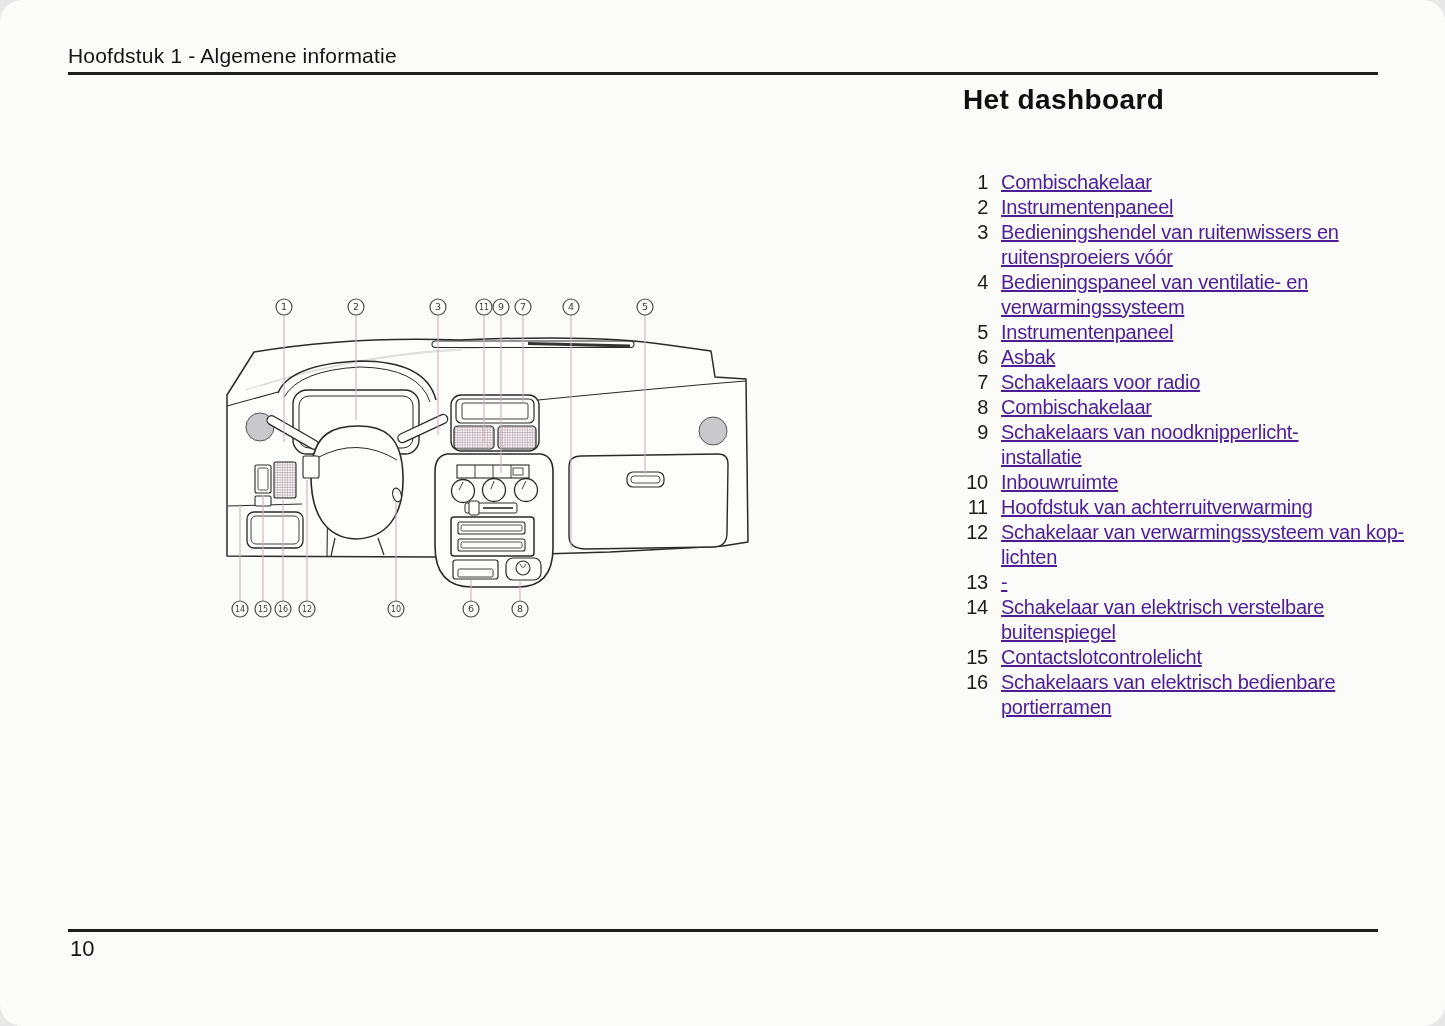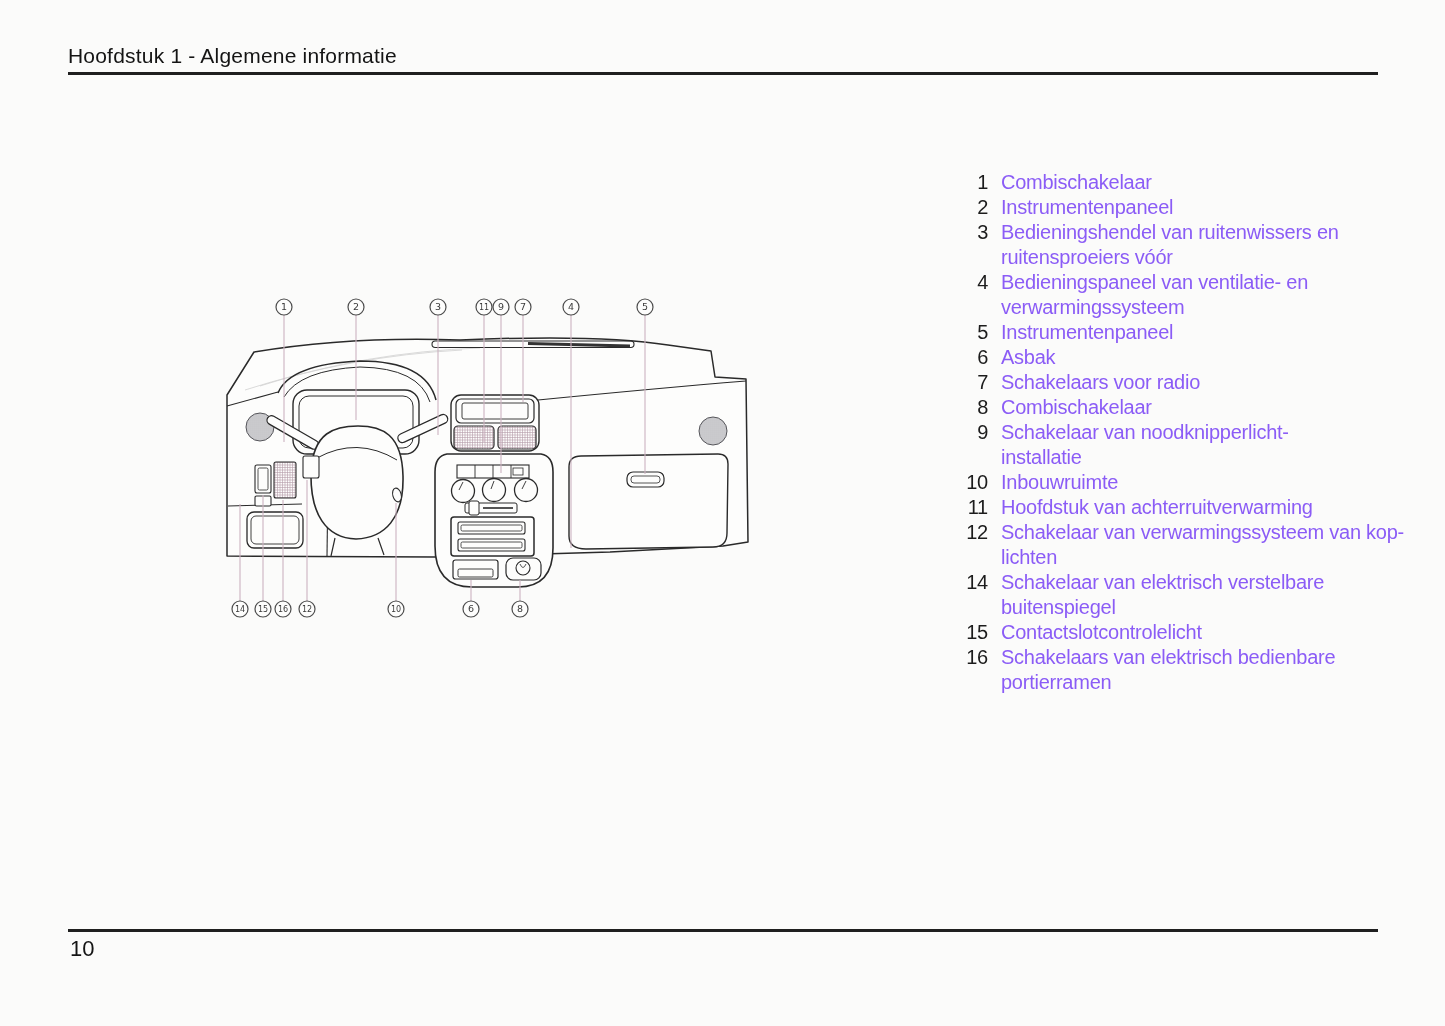--- a/index.html
+++ b/index.html
@@ -3,20 +3,21 @@
 <meta charset="utf-8">
 <style>
   html,body{margin:0;padding:0;background:#e8e8e8;}
   .page{
     position:relative;
     width:1445px;height:1026px;
     background:#fbfbfa;
     font-family:"Liberation Sans", sans-serif;
     color:#1c1c1c;
     overflow:hidden;
+    border-radius:22px;
   }
   .header-text{
     position:absolute;left:68px;top:44px;
     font-size:21px;letter-spacing:.2px;color:#141414;
   }
   .rule{
     position:absolute;left:68px;width:1310px;height:2.5px;
     background:#1f1f1f;
   }
   .rule.top{top:72px;}
@@ -27,21 +28,21 @@
   }
   .legend{
     position:absolute;left:956px;top:170px;width:472px;
     font-size:20px;line-height:25px;letter-spacing:-0.25px;
   }
   .lg-row{display:flex;align-items:flex-start;}
   .lg-num{
     flex:0 0 32px;text-align:right;padding-right:13px;
     box-sizing:content-box;color:#1c1c1c;
   }
-  .lg-label{flex:1;white-space:pre-line;color:#8b5cf6;}
+  .lg-label{flex:1;white-space:pre-line;color:#4c1d95;text-decoration:underline;}
   .diagram{
     position:absolute;left:200px;top:290px;width:590px;height:340px;
   }
   .diagram svg{display:block;width:100%;height:100%;}
   .diagram text{
     font-family:"DejaVu Sans","Liberation Sans",sans-serif;
     fill:#3a3a3a;
   }
   .page-number{
     position:absolute;left:70px;top:936px;
@@ -49,20 +50,21 @@
   }
 </style>
 </head>
 <body>
 
 <div class="page">
 
   <div class="header-text">Hoofdstuk 1 - Algemene informatie</div>
   <div class="rule top"></div>
 
+  <div class="page-title">Het dashboard</div>
 
   <div class="legend">
       <div class="lg-row">
         <span class="lg-num">1</span>
         <span class="lg-label">Combischakelaar</span>
       </div>
       <div class="lg-row">
         <span class="lg-num">2</span>
         <span class="lg-label">Instrumentenpaneel</span>
       </div>
@@ -87,35 +89,39 @@
       <div class="lg-row">
         <span class="lg-num">7</span>
         <span class="lg-label">Schakelaars voor radio</span>
       </div>
       <div class="lg-row">
         <span class="lg-num">8</span>
         <span class="lg-label">Combischakelaar</span>
       </div>
       <div class="lg-row">
         <span class="lg-num">9</span>
-        <span class="lg-label">Schakelaar van noodknipperlicht-
+        <span class="lg-label">Schakelaars van noodknipperlicht-
 installatie</span>
       </div>
       <div class="lg-row">
         <span class="lg-num">10</span>
         <span class="lg-label">Inbouwruimte</span>
       </div>
       <div class="lg-row">
         <span class="lg-num">11</span>
         <span class="lg-label">Hoofdstuk van achterruitverwarming</span>
       </div>
       <div class="lg-row">
         <span class="lg-num">12</span>
         <span class="lg-label">Schakelaar van verwarmingssysteem van kop-
 lichten</span>
+      </div>
+      <div class="lg-row">
+        <span class="lg-num">13</span>
+        <span class="lg-label">-</span>
       </div>
       <div class="lg-row">
         <span class="lg-num">14</span>
         <span class="lg-label">Schakelaar van elektrisch verstelbare
 buitenspiegel</span>
       </div>
       <div class="lg-row">
         <span class="lg-num">15</span>
         <span class="lg-label">Contactslotcontrolelicht</span>
       </div>

